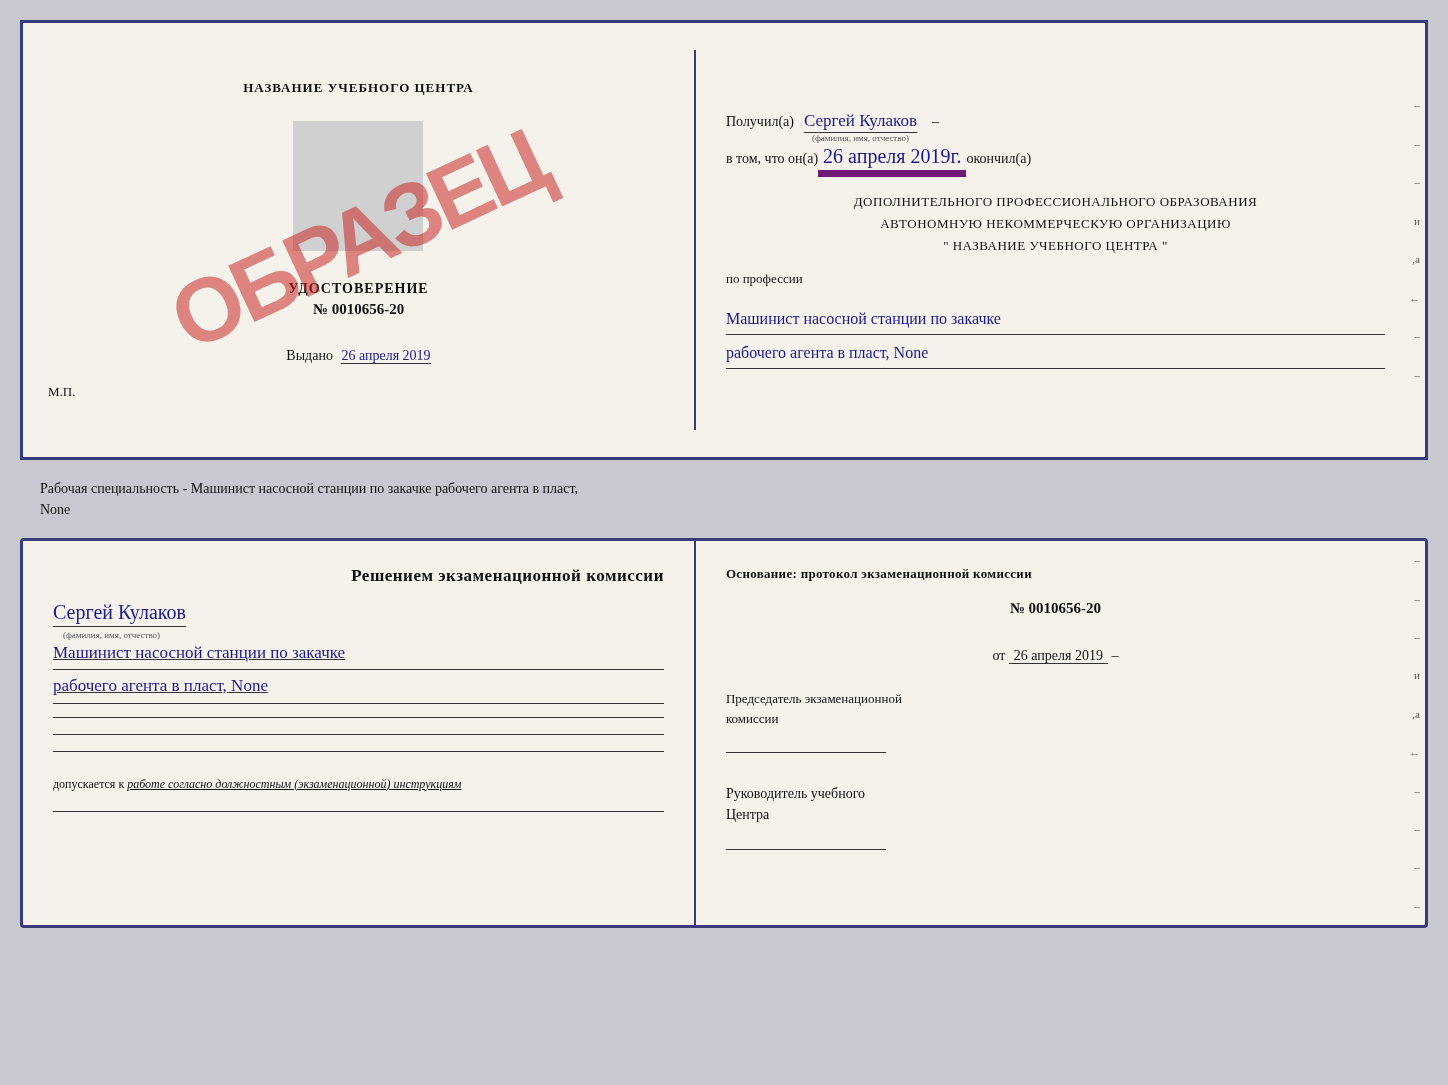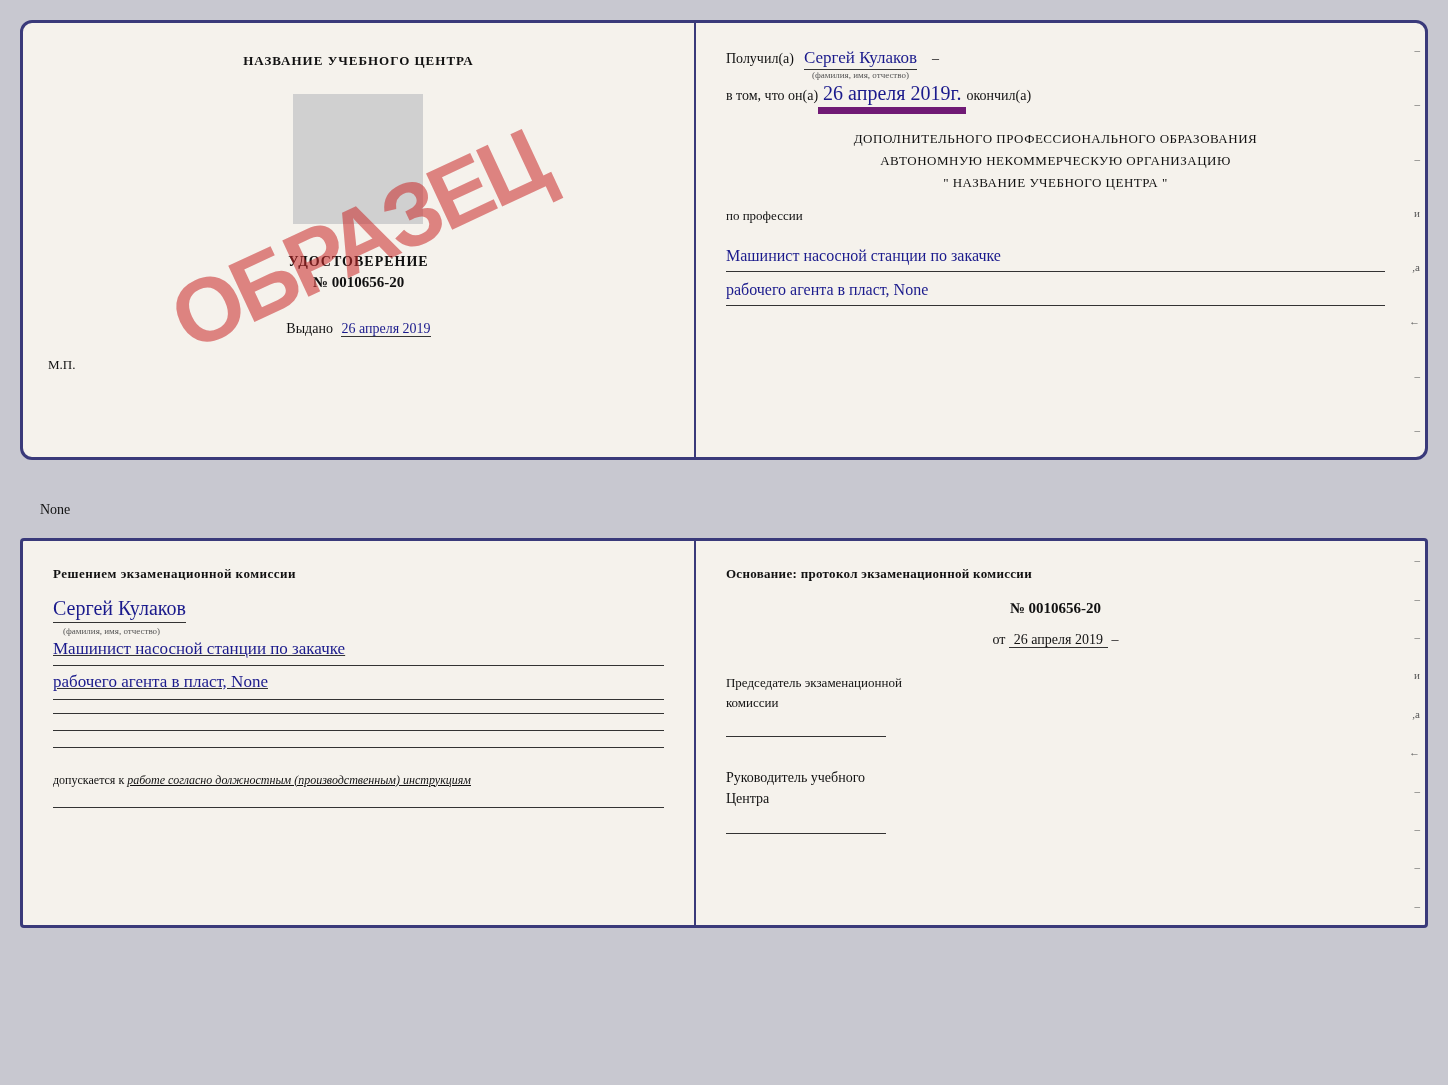--- a/index.html
+++ b/index.html
@@ -15,24 +15,25 @@
       display: flex;
       flex-direction: column;
       gap: 8px;
     }
 
     
     .certificate-top {
       display: flex;
       background: #f5f2ec;
       border: 3px solid #3a3a7a;
-      border-radius: 12px;
+      border-radius: 0;
       min-height: 440px;
       position: relative;
       overflow: hidden;
+      align-items: center;
     }
 
     .cert-left {
       width: 48%;
       border-right: 2px solid #3a3a7a;
       padding: 30px 25px;
       position: relative;
       display: flex;
       flex-direction: column;
       align-items: center;
@@ -196,22 +197,22 @@
     .cert-bottom-left {
       width: 48%;
       border-right: 2px solid #3a3a7a;
       padding: 25px 30px;
       display: flex;
       flex-direction: column;
       gap: 10px;
     }
 
     .resheniem-text {
-      font-size: 13px;
-      text-align: left;
+      font-size: 17px;
+      text-align: right;
       font-weight: bold;
       letter-spacing: 0.5px;
       color: #111;
     }
 
     .person-name-bottom {
       font-family: 'Segoe Script', 'Comic Sans MS', cursive;
       font-size: 20px;
       color: #1a1a8c;
       border-bottom: 1px solid #333;
@@ -260,21 +261,21 @@
       font-size: 15px;
       font-weight: bold;
       color: #111;
       text-align: center;
       margin-top: 8px;
     }
 
     .ot-date {
       font-size: 14px;
       color: #111;
-      margin-top: 5px;
+      margin-top: 21px;
       text-align: center;
     }
 
     .predsedatel-block {
       margin-top: 15px;
     }
 
     .predsedatel-text {
       font-size: 13px;
       color: #111;
@@ -414,20 +415,21 @@
         <span class="dash-mark">,а</span>
         <span class="dash-mark">←</span>
         <span class="dash-mark">–</span>
         <span class="dash-mark">–</span>
       </div>
     </div>
 
   </div>
 
   <div class="middle-text">
+    <span>Рабочая специальность - Машинист насосной станции по закачке рабочего агента в пласт,</span>
     <br>
     <span>None</span>
   </div>
 
   <div class="certificate-bottom">
 
     <div class="cert-bottom-left">
 
       <div class="resheniem-text">Решением экзаменационной комиссии</div>
 
@@ -441,21 +443,21 @@
         <span class="qualification-text">Машинист насосной станции по закачке</span>
         <span class="qualification-text">рабочего агента в пласт, None</span>
       </div>
 
       <hr class="field-line">
       <hr class="field-line">
       <hr class="field-line">
 
       <div class="dopuskaetsya-text">
         <span>допускается к</span>
-        <span class="dopuskaetsya-italic">работе согласно должностным (производственным) инструкциям</span>
+        <span class="dopuskaetsya-italic">работе согласно должностным (экзаменационной) инструкциям</span>
       </div>
 
       <hr class="field-line" style="margin-top:8px;">
 
     </div>
 
     <div class="cert-bottom-right-wrapper">
       <div class="cert-bottom-right-inner">
 
         <div class="osnovanie-text">Основание: протокол экзаменационной комиссии</div>

